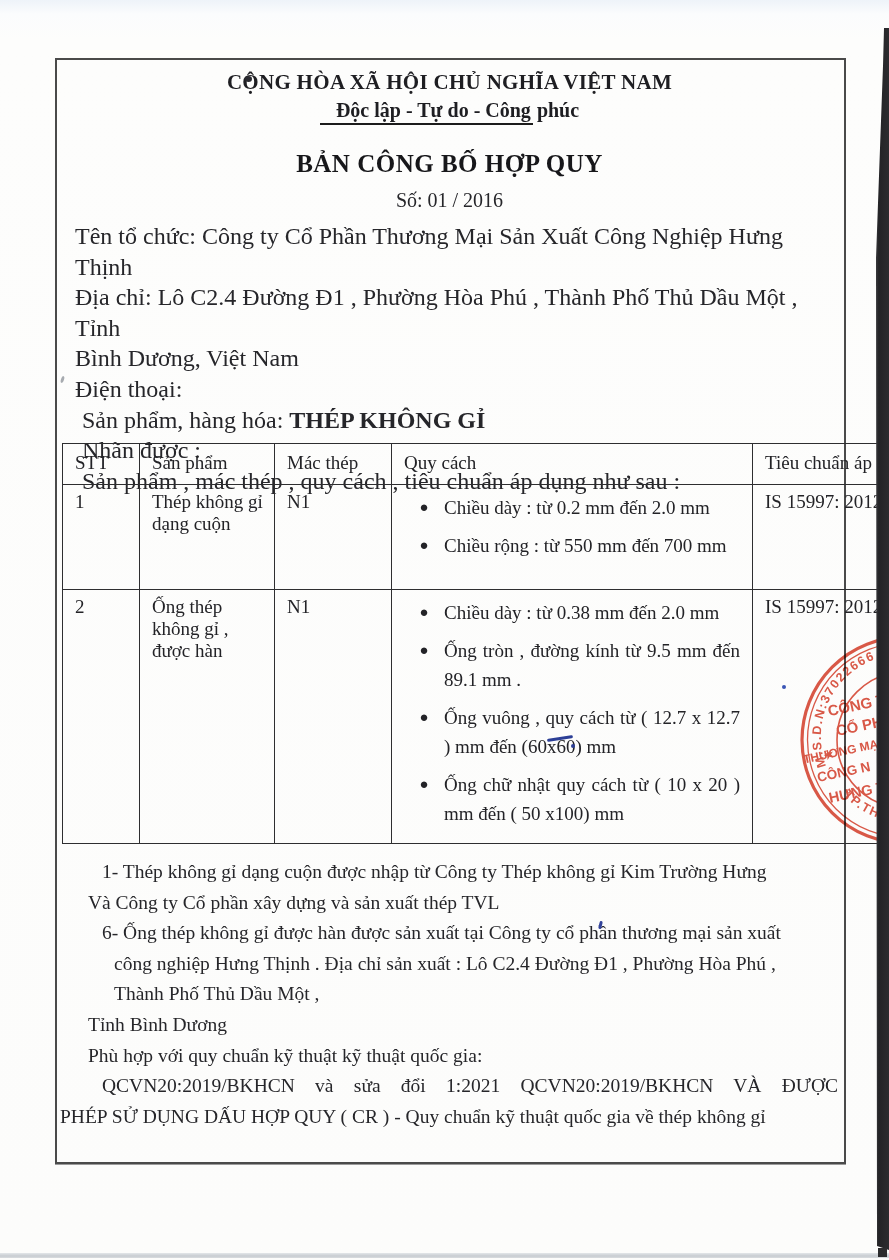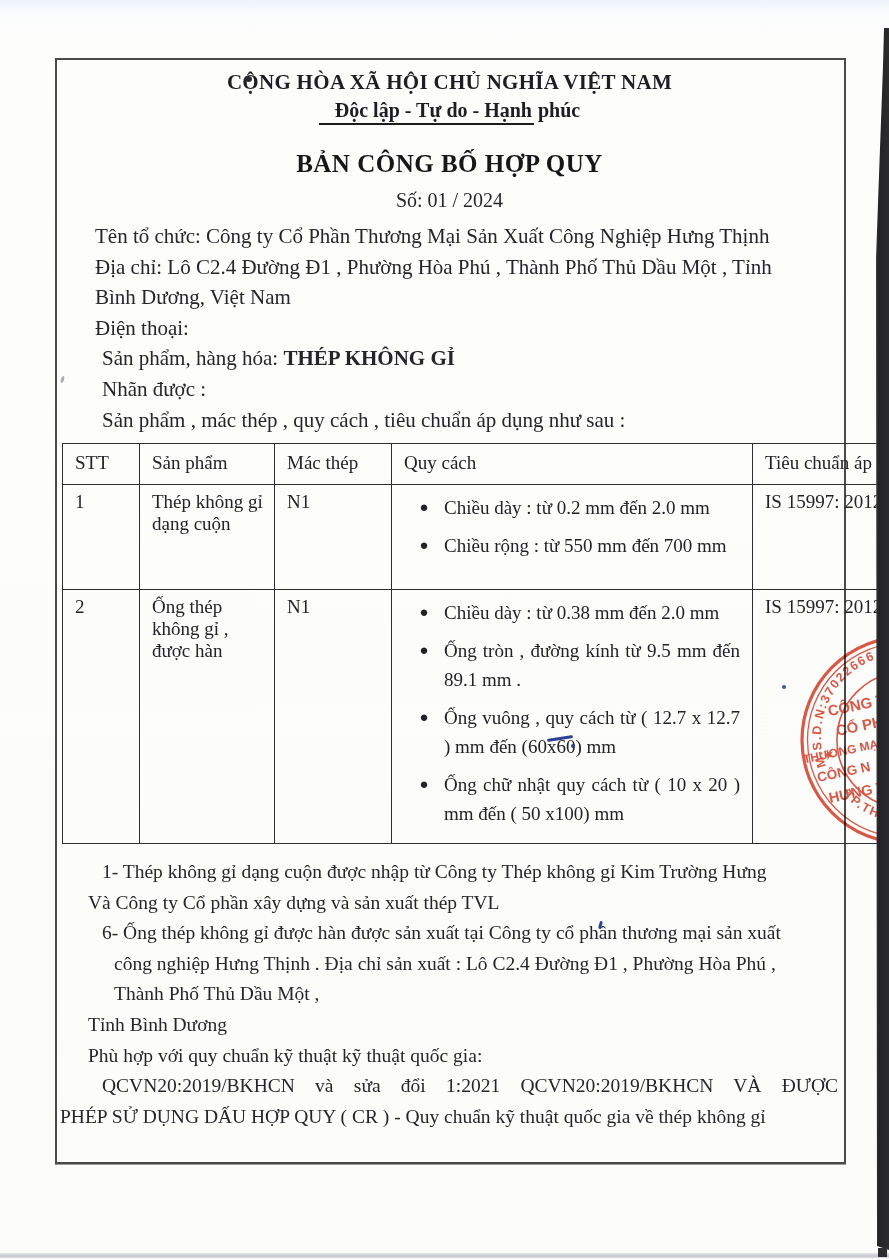--- a/index.html
+++ b/index.html
@@ -11,21 +11,21 @@
         border:2px solid #4a4a4a;box-shadow:0 1px 0 #9b9b9b;}
   
   .hdr{position:absolute;left:56px;width:787px;text-align:center;}
   .nat{top:70px;font-size:21px;font-weight:bold;color:#1e1e22;letter-spacing:.3px;}
   .motto{top:99px;font-size:20px;font-weight:bold;color:#1e1e22;}
   .motto .ul{border-bottom:2.5px solid #1c1c1c;padding:0 2px 2px 16px;}
   .motto .tail{padding-left:4px;}
   .title{top:150px;font-size:25px;font-weight:bold;color:#17171a;letter-spacing:.5px;}
   .num{top:189px;font-size:20px;}
   
-  .info{position:absolute;left:75px;top:221px;width:757px;font-size:21px;line-height:30.6px;margin-left:20px;}
+  .info{position:absolute;left:75px;top:221px;width:757px;font-size:24px;line-height:30.6px;}
   .info .ind{padding-left:7px;}
   .bold{font-weight:bold;}
   
   table.spec{position:absolute;left:62px;top:443px;border-collapse:collapse;table-layout:fixed;
              width:775px;font-size:19px;color:#232327;}
   table.spec td,table.spec th{border:1.6px solid #2e2e30;vertical-align:top;padding:6px 8px 6px 12px;
              font-weight:normal;text-align:left;}
   table.spec tr.head th{height:30px;vertical-align:middle;padding-top:4px;}
   th.c-stt,td.c-stt{width:56px;text-align:center;padding-left:4px;padding-right:4px;}
   th.c-sp,td.c-sp{width:114px;}
@@ -67,23 +67,23 @@
   .ink.g1{left:61px;top:376px;width:3px;height:7px;background:#a7abb0;transform:rotate(18deg);}
 </style>
 </head>
 <body>
 
 <div class="scan">
 
   <div class="doc-border"></div>
 
   <div class="hdr nat">CỘNG HÒA XÃ HỘI CHỦ NGHĨA VIỆT NAM</div>
-  <div class="hdr motto"><span class="ul">Độc lập - Tự do - Hạnh</span><span class="tail">phúc</span></div>
+  <div class="hdr motto"><span class="ul">Độc lập - Tự do - Công</span><span class="tail">phúc</span></div>
   <div class="hdr title">BẢN CÔNG BỐ HỢP QUY</div>
-  <div class="hdr num">Số: 01 / 2024</div>
+  <div class="hdr num">Số: 01 / 2016</div>
 
   <div class="info">
     <div>Tên tổ chức: Công ty Cổ Phần Thương Mại Sản Xuất Công Nghiệp Hưng Thịnh</div>
     <div>Địa chỉ: Lô C2.4 Đường Đ1 , Phường Hòa Phú , Thành Phố Thủ Dầu Một , Tỉnh</div>
     <div>Bình Dương, Việt Nam</div>
     <div>Điện thoại:</div>
     <div class="ind"><span>Sản phẩm, hàng hóa: </span><span class="bold">THÉP KHÔNG GỈ</span></div>
     <div class="ind">Nhãn được :</div>
     <div class="ind">Sản phẩm , mác thép , quy cách , tiêu chuẩn áp dụng như sau :</div>
   </div>

